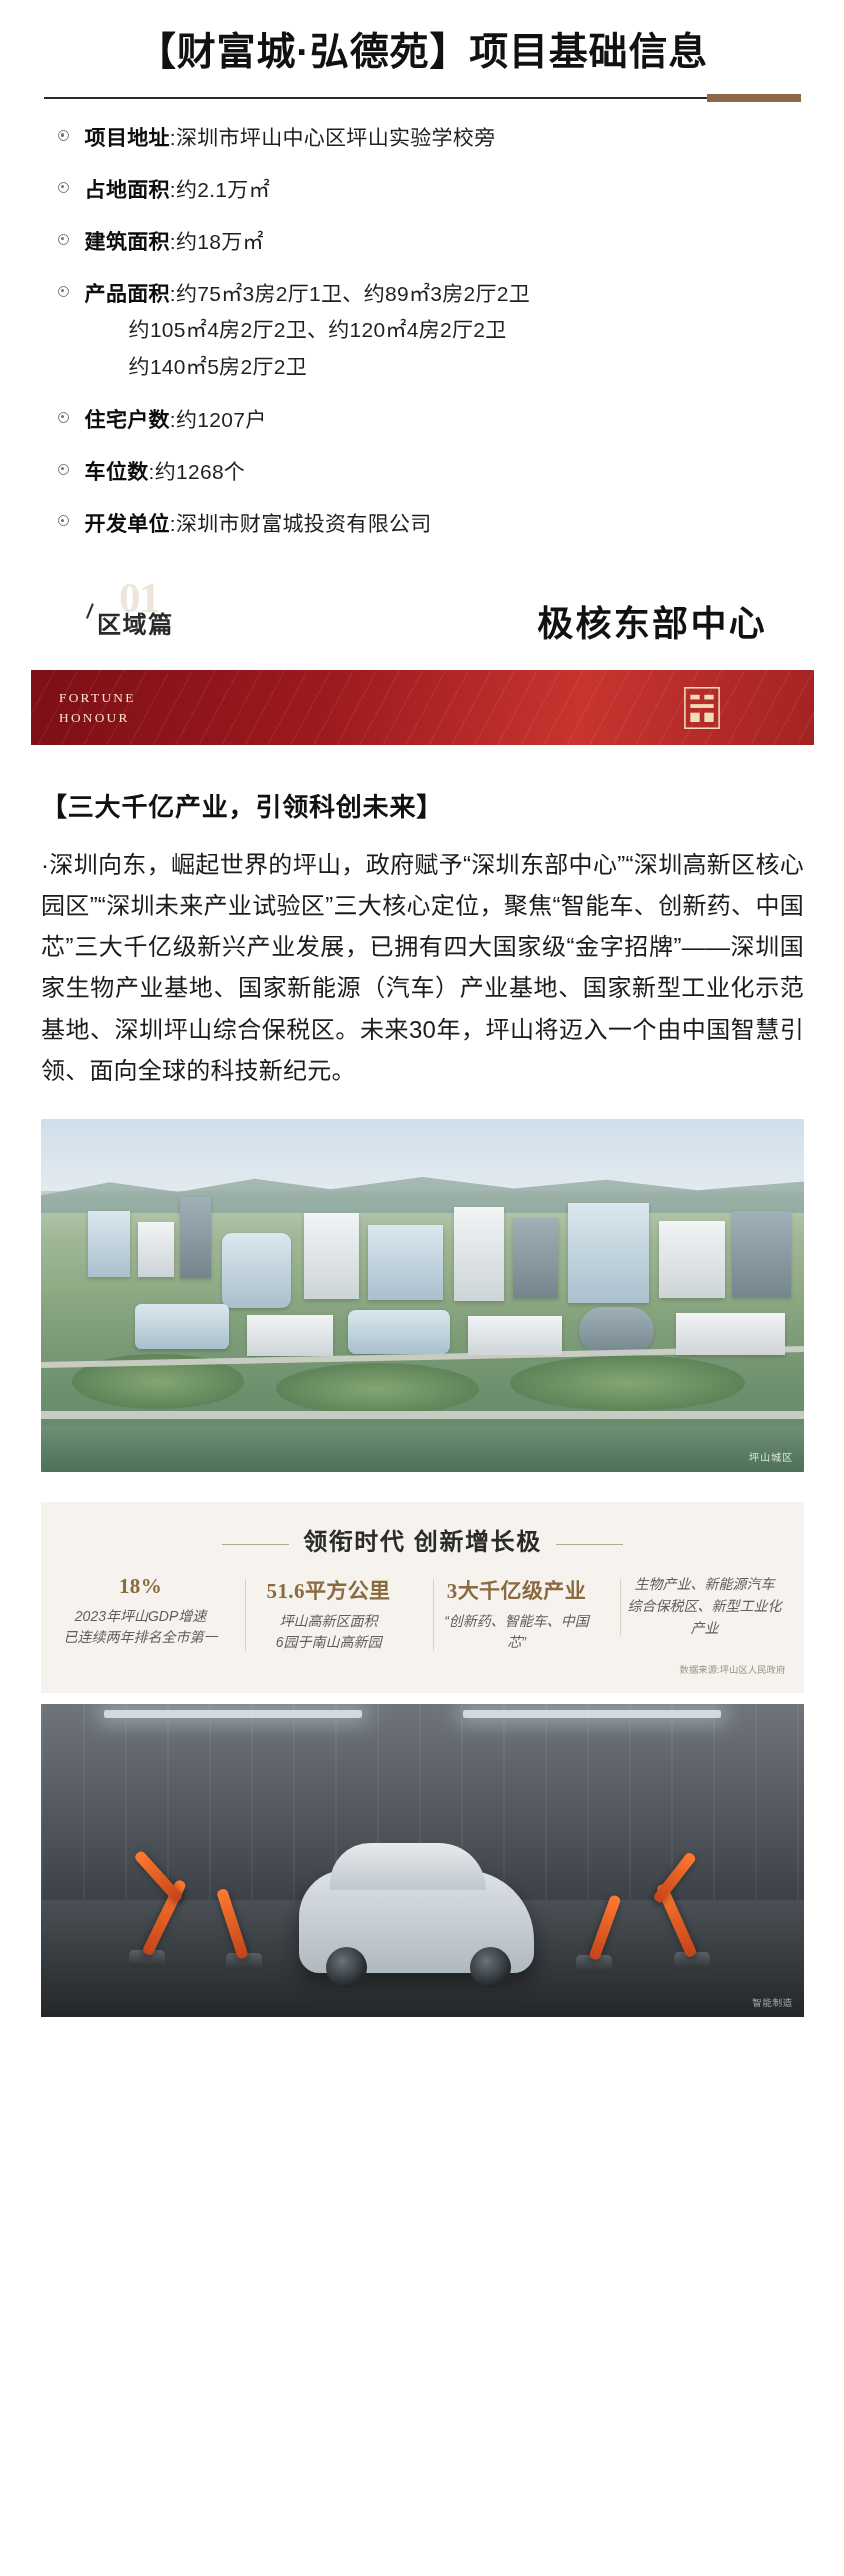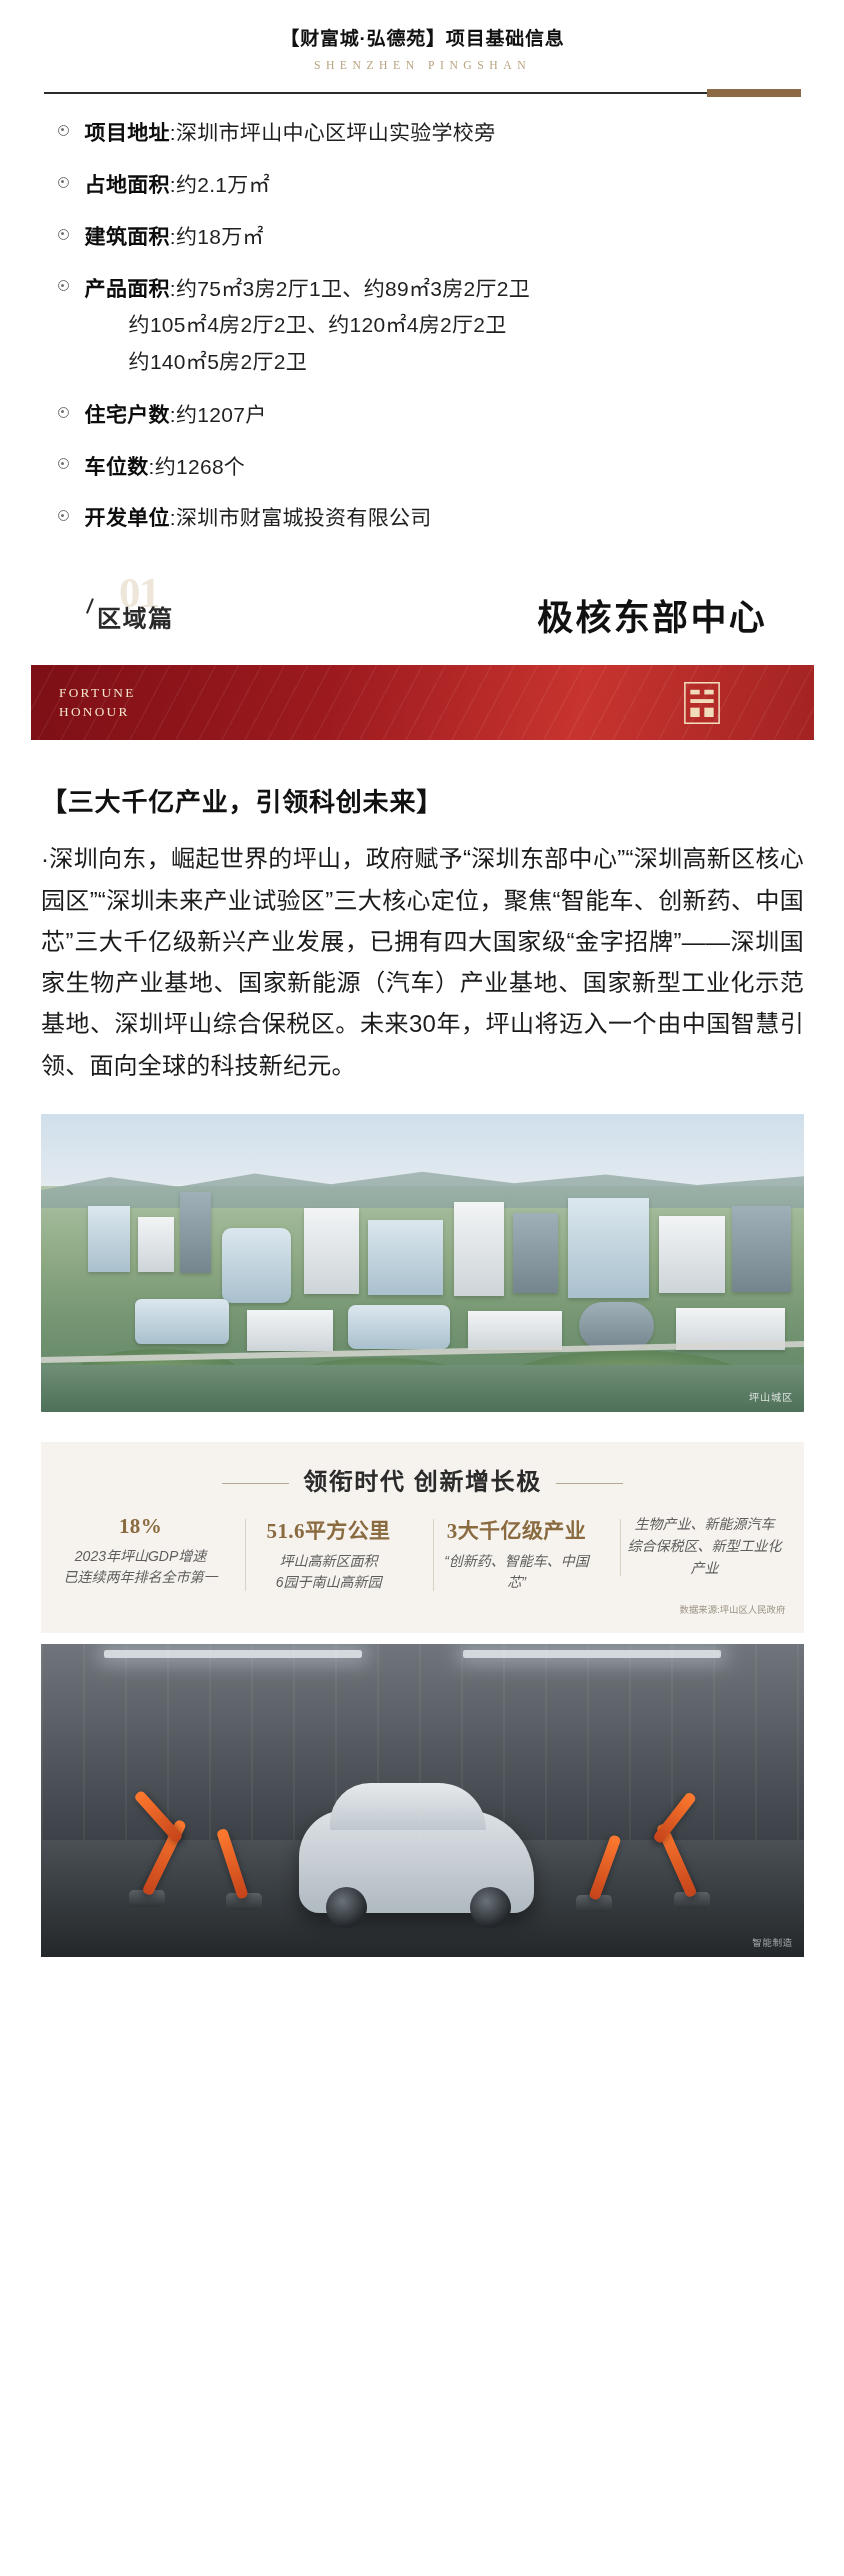--- a/index.html
+++ b/index.html
@@ -24,21 +24,21 @@
   .info-block {
     padding: 26.6px 44px 0 44px;
   }
   .info-title-row {
     display: flex;
     align-items: baseline;
     justify-content: center;
     gap: 3.1px;
   }
   .info-title {
-    font-size: 19px;
+    font-size: 39px;
     font-weight: bold;
     letter-spacing: 0.8px;
     color: #111;
     text-align: center;
     line-height: 1.3;
   }
   .info-subtitle {
     text-align: center;
     font-size: 11.7px;
     letter-spacing: 5.5px;
@@ -217,21 +217,21 @@
   }
 
   
   .photo {
     margin: 28px 41px 0 41px;
     position: relative;
     border-radius: 1.6px;
     overflow: hidden;
   }
   .photo-1 {
-    height: 298px;
+    height: 353px;
     background:
       linear-gradient(180deg, #cfe0ec 0%, #dbe6ee 16%, #b9cbb3 22%, #9fb796 34%, #8faa85 48%, #7d9c78 62%, #6d8f6d 78%, #5f8464 100%);
   }
   .sky-haze {
     position: absolute; left:0; right:0; top:0; height:72px;
     background: linear-gradient(180deg,#cfdfeb,#e3eaf0);
   }
   .hills {
     position:absolute; left:0; right:0; top:50px; height:44px;
     background: linear-gradient(180deg,#9fb2ae,#8ea79f);
@@ -374,21 +374,20 @@
 </style>
 </head>
 <body>
 
 <div class="page">
 
   <section class="info-block">
     <div class="info-title-row">
       <div class="info-title">【财富城·弘德苑】项目基础信息</div>
     </div>
-    <div class="info-subtitle">SHENZHEN PINGSHAN</div>
 
     <div class="rule-wrap">
       <div class="rule-line"></div>
       <div class="rule-accent"></div>
     </div>
 
     <ul class="info-list">
       <li>
         <span class="bullet"></span>
         <span class="lbl">项目地址</span>:<span>深圳市坪山中心区坪山实验学校旁</span>

